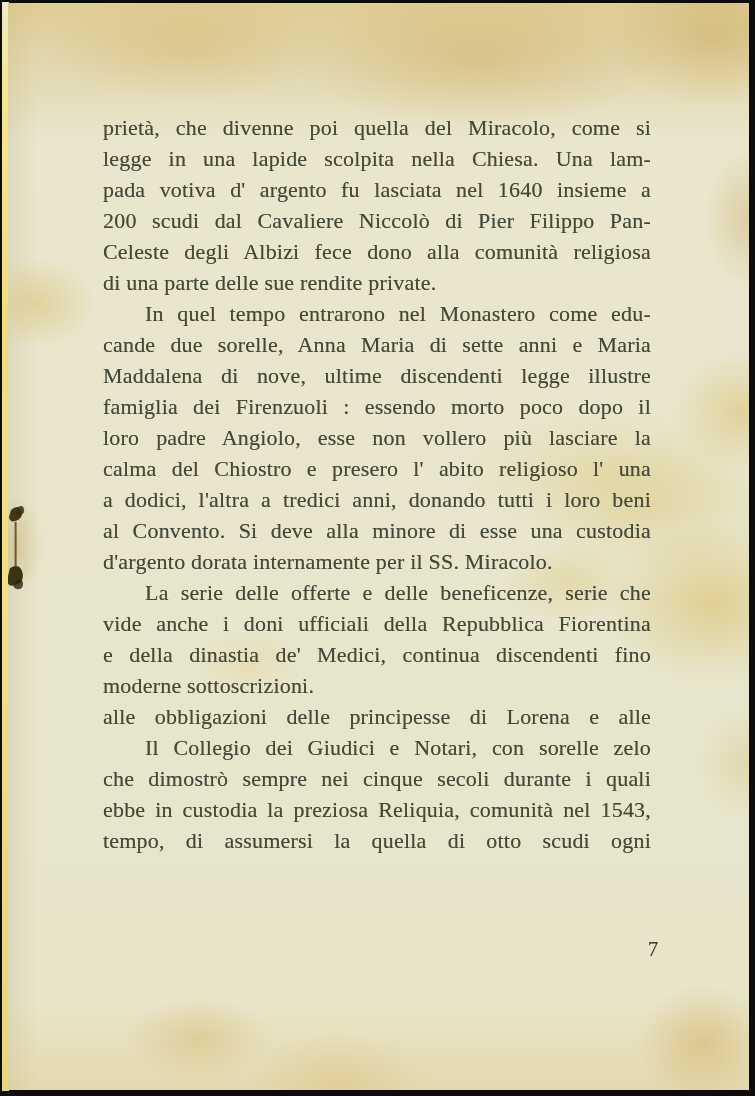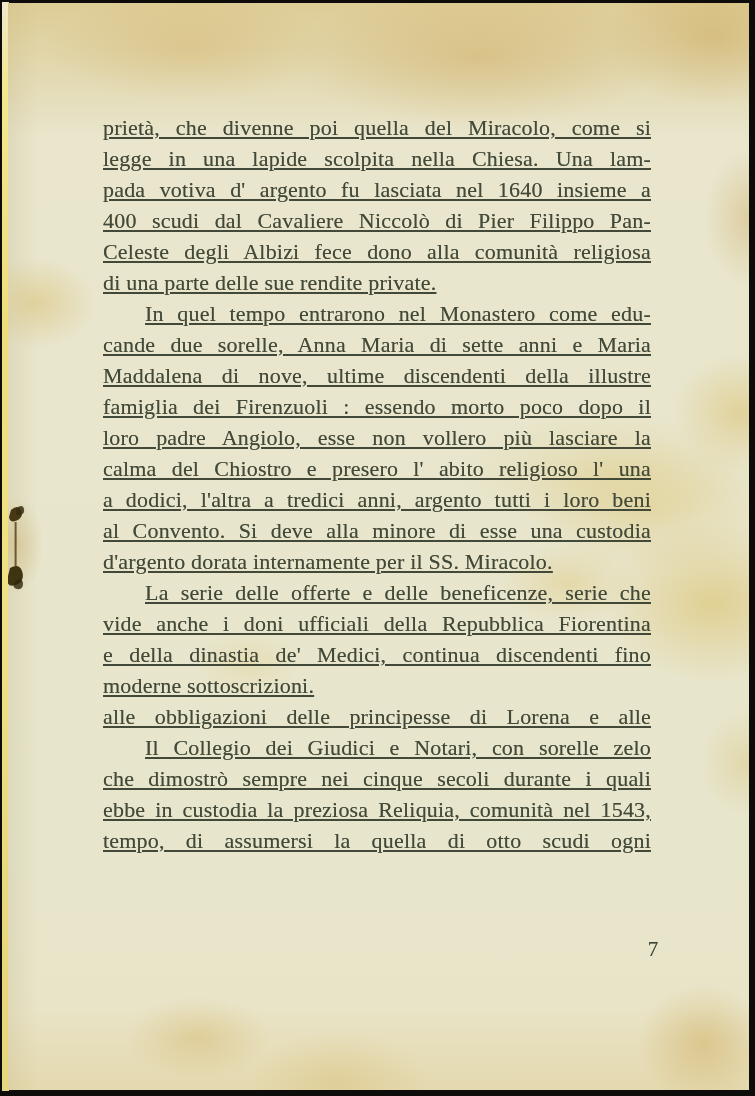--- a/index.html
+++ b/index.html
@@ -51,21 +51,20 @@
   }
   .text-block {
     position: absolute;
     left: 95px; top: 109px;
     width: 548px;
     color: #434938;
     font-size: 22px;
     line-height: 31px;
     letter-spacing: 0.2px;
     text-shadow: 0 0 0.6px rgba(67,73,56,0.55);
-    text-decoration: underline;
   }
   .line {
     height: 31px;
     overflow: hidden;
     text-align: justify;
     text-align-last: justify;
   }
   .line.endline { text-align-last: left; }
   .line.indent  { text-indent: 42px; }
   .page-number {
@@ -95,30 +94,30 @@
     <path d="M10,9 q5,-3 6,2 q1,5 -4,6 q-5,1 -4,-4 z" fill="#3a2e10" opacity="0.85"></path>
     <rect x="6.6" y="24" width="2" height="44" fill="#4c3d1c" opacity="0.8"></rect>
     <path d="M2,70 q9,-5 12,3 q3,9 -4,13 q-10,5 -11,-4 z" fill="#3f3412"></path>
     <path d="M9,82 q6,-2 6,4 q0,6 -6,5 q-5,-1 -3,-6 z" fill="#2e250c" opacity="0.8"></path>
   </svg>
 
   <div class="text-block">
       <div class="line">prietà, che divenne poi quella del Miracolo, come si</div>
       <div class="line">legge in una lapide scolpita nella Chiesa. Una lam-</div>
       <div class="line">pada votiva d' argento fu lasciata nel 1640 insieme a</div>
-      <div class="line">400 scudi dal Cavaliere Niccolò di Pier Filippo Pan-</div>
+      <div class="line">200 scudi dal Cavaliere Niccolò di Pier Filippo Pan-</div>
       <div class="line">Celeste degli Albizi fece dono alla comunità religiosa</div>
       <div class="line endline">di una parte delle sue rendite private.</div>
       <div class="line indent">In quel tempo entrarono nel Monastero come edu-</div>
       <div class="line">cande due sorelle, Anna Maria di sette anni e Maria</div>
-      <div class="line">Maddalena di nove, ultime discendenti della illustre</div>
+      <div class="line">Maddalena di nove, ultime discendenti legge illustre</div>
       <div class="line">famiglia dei Firenzuoli : essendo morto poco dopo il</div>
       <div class="line">loro padre Angiolo, esse non vollero più lasciare la</div>
       <div class="line">calma del Chiostro e presero l' abito religioso l' una</div>
-      <div class="line">a dodici, l'altra a tredici anni, argento tutti i loro beni</div>
+      <div class="line">a dodici, l'altra a tredici anni, donando tutti i loro beni</div>
       <div class="line">al Convento. Si deve alla minore di esse una custodia</div>
       <div class="line endline">d'argento dorata internamente per il SS. Miracolo.</div>
       <div class="line indent">La serie delle offerte e delle beneficenze, serie che</div>
       <div class="line">vide anche i doni ufficiali della Repubblica Fiorentina</div>
       <div class="line">e della dinastia de' Medici, continua discendenti fino</div>
       <div class="line endline">moderne sottoscrizioni.</div>
       <div class="line">alle obbligazioni delle principesse di Lorena e alle</div>
       <div class="line indent">Il Collegio dei Giudici e Notari, con sorelle zelo</div>
       <div class="line">che dimostrò sempre nei cinque secoli durante i quali</div>
       <div class="line">ebbe in custodia la preziosa Reliquia, comunità nel 1543,</div>

